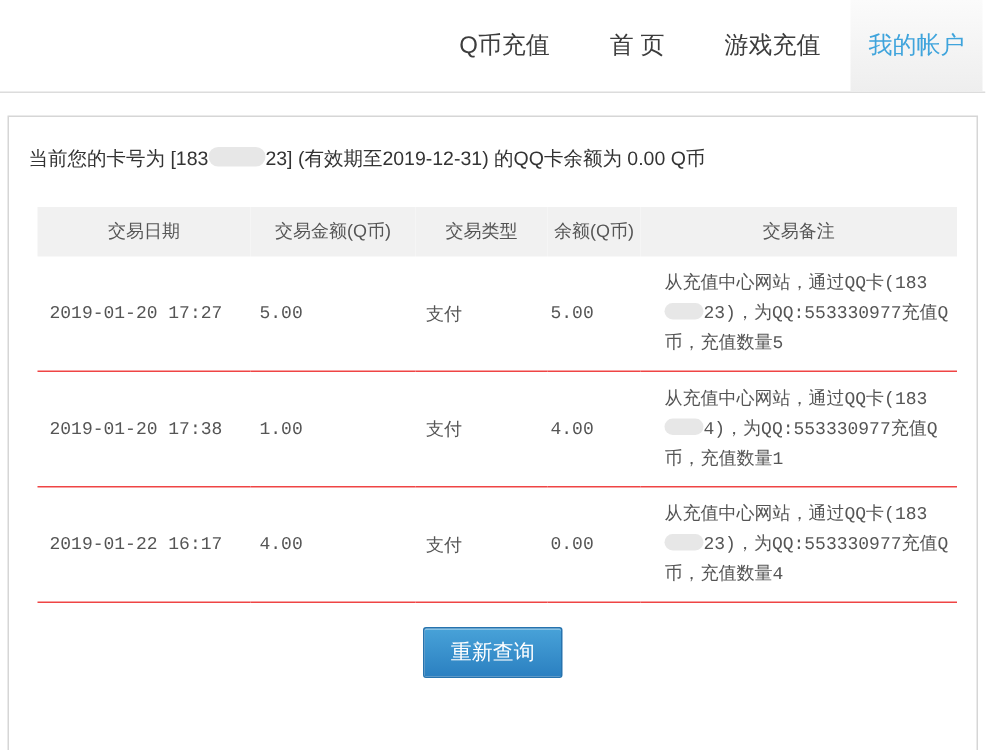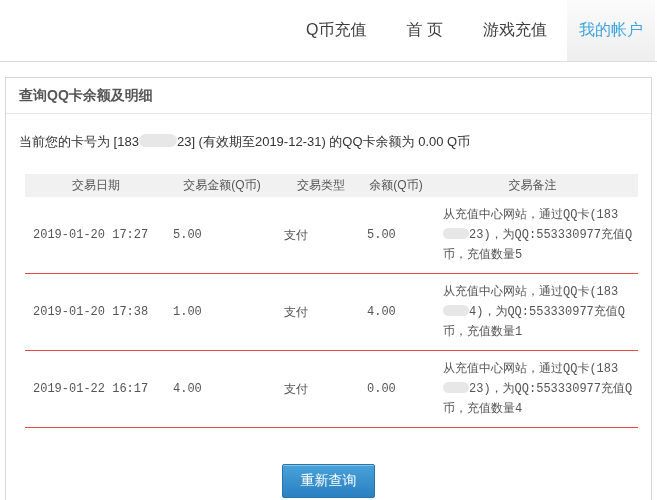--- a/index.html
+++ b/index.html
@@ -70,42 +70,42 @@
     font-size: 12px;
     color: #555555;
   }
   table.tx col.c-date    { width: 142px; }
   table.tx col.c-amount  { width: 110px; }
   table.tx col.c-type    { width: 88px;  }
   table.tx col.c-balance { width: 62px;  }
   table.tx col.c-remark  { width: 211px; }
   table.tx th {
     background: #f1f1f1;
-    height: 23px;
+    height: 33px;
     font-weight: normal;
     text-align: center;
     color: #555555;
   }
   table.tx td {
     height: 76px;
     vertical-align: middle;
     border-bottom: 1px solid #ef4444;
     font-family: Liberation Mono, monospace;
   }
   td.cell-date    { text-align: left; padding-left: 8px; }
   td.cell-amount  { text-align: left; padding-left: 6px; }
   td.cell-type    { text-align: left; padding-left: 7px; }
   td.cell-balance { text-align: left; padding-left: 2px; }
   td.cell-remark  {
     text-align: left;
     padding: 8px 0 8px 16px;
     line-height: 20px;
   }
   
-  .btn-wrap { text-align: center; margin-top: 36px; }
+  .btn-wrap { text-align: center; margin-top: 16px; }
   .requery-btn {
     width: 93px; height: 34px;
     background: linear-gradient(#48a2d8, #2b80c1);
     border: 1px solid #2673ae;
     border-radius: 2px;
     box-shadow: inset 0 1px 0 rgba(255,255,255,0.35);
     color: #ffffff;
     font-size: 14px;
     font-family: "Liberation Sans", "DejaVu Sans", sans-serif;
     cursor: pointer;
@@ -115,21 +115,20 @@
 <body>
 
 <div class="topnav">
   <a class="nav-item">Q币充值</a>
   <a class="nav-item">首 页</a>
   <a class="nav-item">游戏充值</a>
   <a class="nav-item active">我的帐户</a>
 </div>
 
 <div class="panel">
-  <div class="panel-title">查询QQ卡余额及明细</div>
 
   <div class="info-line"><span>当前您的卡号为 [183</span><span class="masked long"></span><span>23] (有效期至2019-12-31) 的QQ卡余额为 0.00 Q币</span></div>
 
   <table class="tx">
     <colgroup>
       <col class="c-date">
         <col class="c-amount">
         <col class="c-type">
         <col class="c-balance">
         <col class="c-remark">

